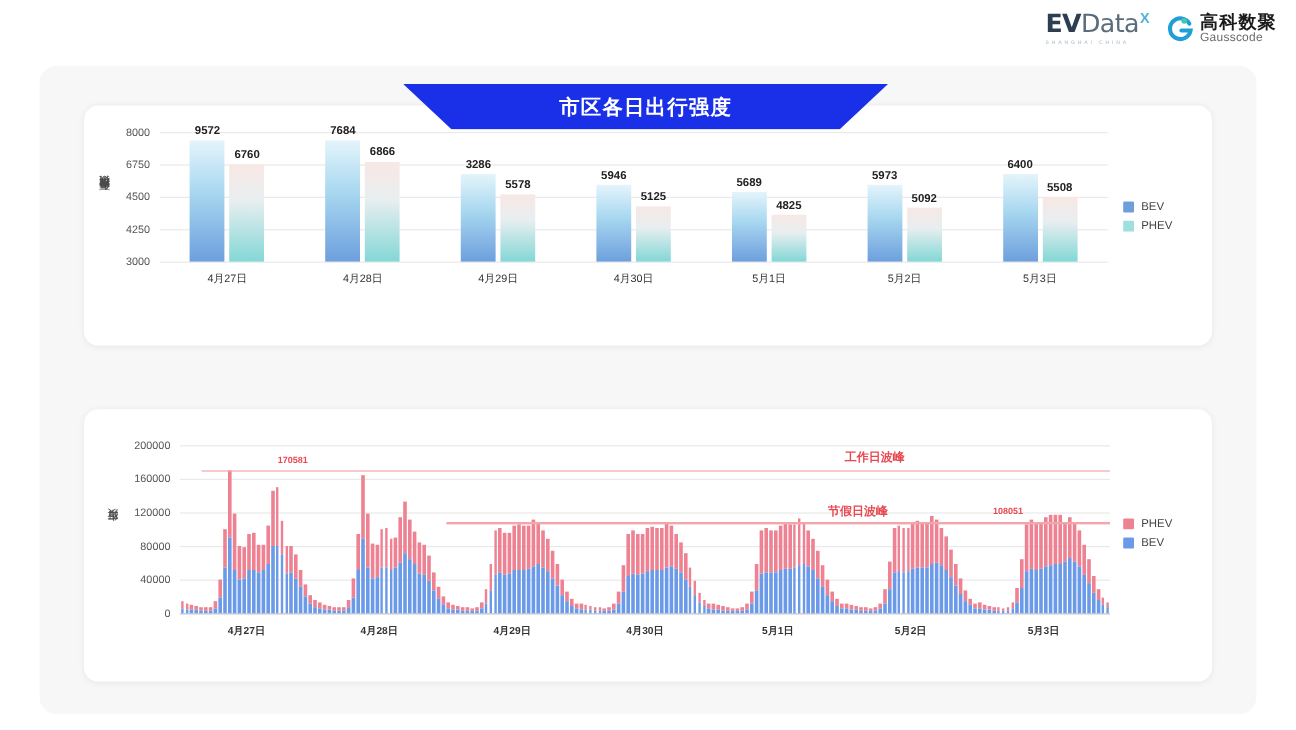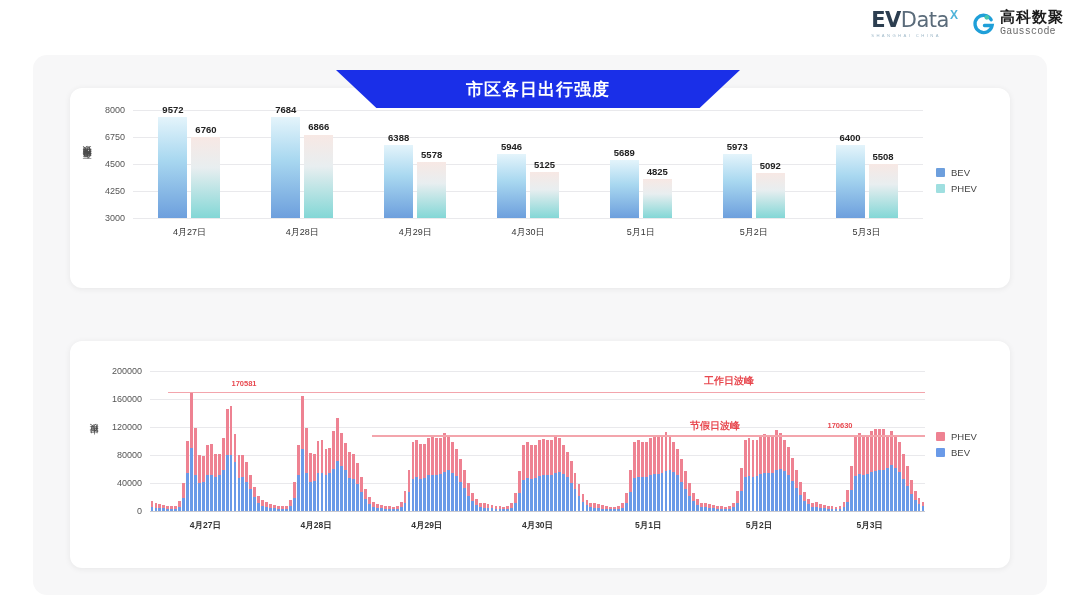--- a/index.html
+++ b/index.html
@@ -23,21 +23,21 @@
     color: #3b4a57; line-height: 1;
     font-family: "DejaVu Sans", sans-serif;
   }
   .evdata-main .ev { color: #2c3e50; }
   .evdata-main .data { color: #5a6b7a; font-weight: 400; }
   .evdata-x { font-size: 12px; color: #4fb3d9; font-weight: 700; margin-left: 1px; margin-top: -2px; }
   .evdata-sub {
     font-size: 4.2px; letter-spacing: 2.4px; color: #9fb9c9;
     margin-top: 2px; text-transform: uppercase;
   }
-  .gauss { display: flex; align-items: center; gap: 5px; font-family: Liberation Mono, monospace; }
+  .gauss { display: flex; align-items: center; gap: 5px; }
   .gauss-mark { width: 23px; height: 23px; flex: 0 0 23px; }
   .gauss-txt { display: flex; flex-direction: column; line-height: 1.05; }
   .gauss-cn { font-size: 15px; font-weight: 700; color: #1a1a1a; letter-spacing: 1px; }
   .gauss-en { font-size: 10px; color: #6b6b6b; letter-spacing: 0.2px; }
 
   
   .gray-panel {
     position: absolute; left: 33px; top: 55px;
     width: 1014px; height: 540px;
     background: #f7f7f8; border-radius: 14px;
@@ -165,21 +165,21 @@
         <div class="barlabel" style="left: 39.9286px; top: -5.7208px;">9572</div>
         <div class="barlabel" style="left: 72.9286px; top: 13.784px;">6760</div>
         <div class="xtick" style="left: 56.4286px; top: 116px;">4月27日</div>
         <div class="bar1 bev" style="left: 138.286px; width: 29px; height: 101.174px;"></div>
         <div class="bar1 phev" style="left: 171.286px; width: 29px; height: 83.5056px;"></div>
         <div class="barlabel" style="left: 152.786px; top: -6.1744px;">7684</div>
         <div class="barlabel" style="left: 185.786px; top: 11.4944px;">6866</div>
         <div class="xtick" style="left: 169.286px; top: 116px;">4月28日</div>
         <div class="bar1 bev" style="left: 251.143px; width: 29px; height: 73.1808px;"></div>
         <div class="bar1 phev" style="left: 284.143px; width: 29px; height: 55.6848px;"></div>
-        <div class="barlabel" style="left: 265.643px; top: 21.8192px;">6388</div>
+        <div class="barlabel" style="left: 265.643px; top: 21.8192px;">3286</div>
         <div class="barlabel" style="left: 298.643px; top: 39.3152px;">5578</div>
         <div class="xtick" style="left: 282.143px; top: 116px;">4月29日</div>
         <div class="bar1 bev" style="left: 364px; width: 29px; height: 63.6336px;"></div>
         <div class="bar1 phev" style="left: 397px; width: 29px; height: 45.9px;"></div>
         <div class="barlabel" style="left: 378.5px; top: 31.3664px;">5946</div>
         <div class="barlabel" style="left: 411.5px; top: 49.1px;">5125</div>
         <div class="xtick" style="left: 395px; top: 116px;">4月30日</div>
         <div class="bar1 bev" style="left: 476.857px; width: 29px; height: 58.0824px;"></div>
         <div class="bar1 phev" style="left: 509.857px; width: 29px; height: 39.42px;"></div>
         <div class="barlabel" style="left: 491.357px; top: 36.9176px;">5689</div>
@@ -1013,21 +1013,21 @@
         <div class="xtick" style="left: 276.786px; top: 149px; font-weight: 700; font-size: 8.5px;">4月29日</div>
         <div class="xtick" style="left: 387.5px; top: 149px; font-weight: 700; font-size: 8.5px;">4月30日</div>
         <div class="xtick" style="left: 498.214px; top: 149px; font-weight: 700; font-size: 8.5px;">5月1日</div>
         <div class="xtick" style="left: 608.929px; top: 149px; font-weight: 700; font-size: 8.5px;">5月2日</div>
         <div class="xtick" style="left: 719.643px; top: 149px; font-weight: 700; font-size: 8.5px;">5月3日</div>
         <div class="annot-line" style="left: 18px; top: 20.5933px; width: 757px;"></div>
         <div class="annot-label" style="left: 579px; top: 2.5933px;">工作日波峰</div>
         <div class="peak-label" style="left: 94px; top: 7.5933px;">170581</div>
         <div class="annot-line" style="left: 222px; top: 64.3643px; width: 553px;"></div>
         <div class="annot-label" style="left: 565px; top: 48.3643px;">节假日波峰</div>
-        <div class="peak-label" style="left: 690px; top: 50.3643px;">170630</div>
+        <div class="peak-label" style="left: 690px; top: 50.3643px;">108051</div>
       </div>
     <div class="legend" id="legend2" style="left:866px; top:90px;">
         <div class="legend-item">
           <span class="legend-swatch" style="background: rgb(238, 130, 146);"></span>
           <span class="legend-text">PHEV</span>
         </div>
         <div class="legend-item">
           <span class="legend-swatch" style="background: rgb(106, 154, 232);"></span>
           <span class="legend-text">BEV</span>
         </div>

